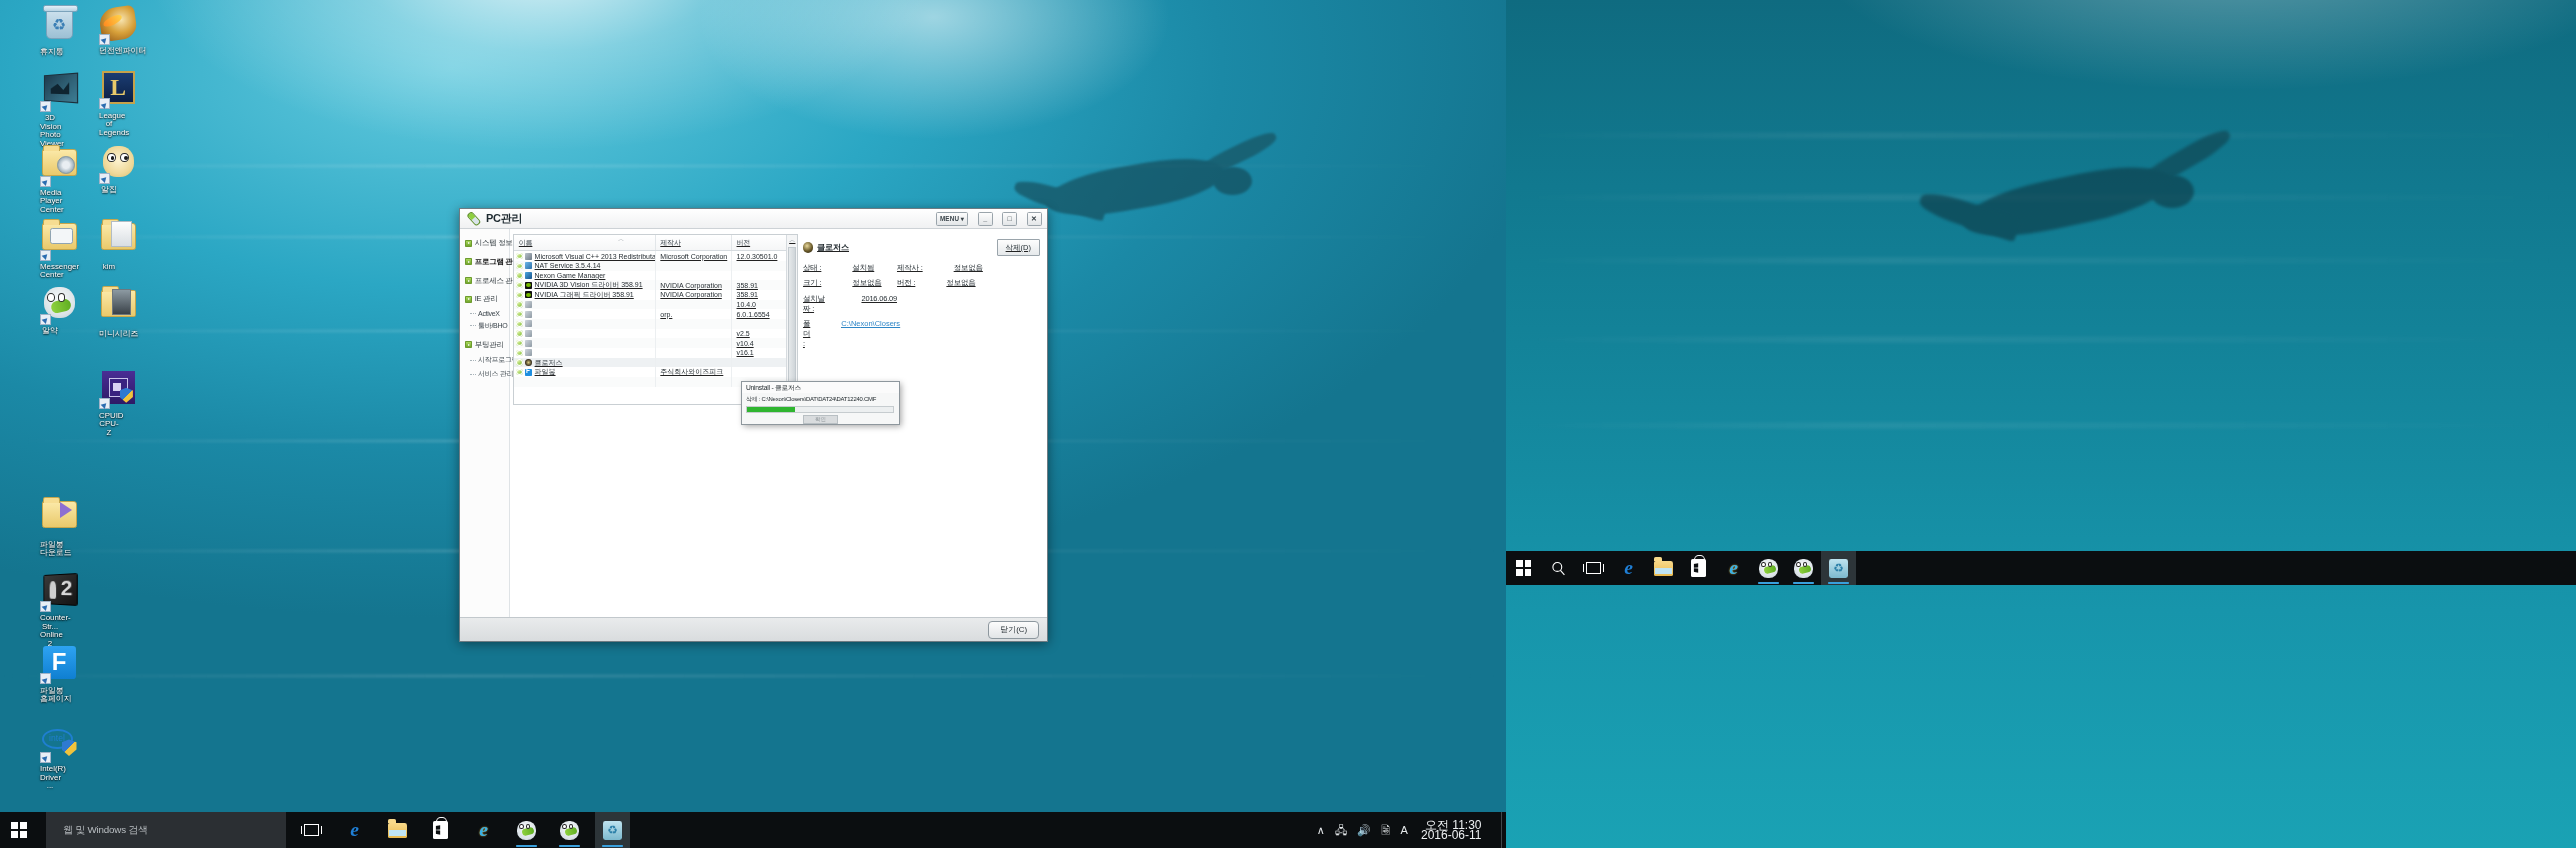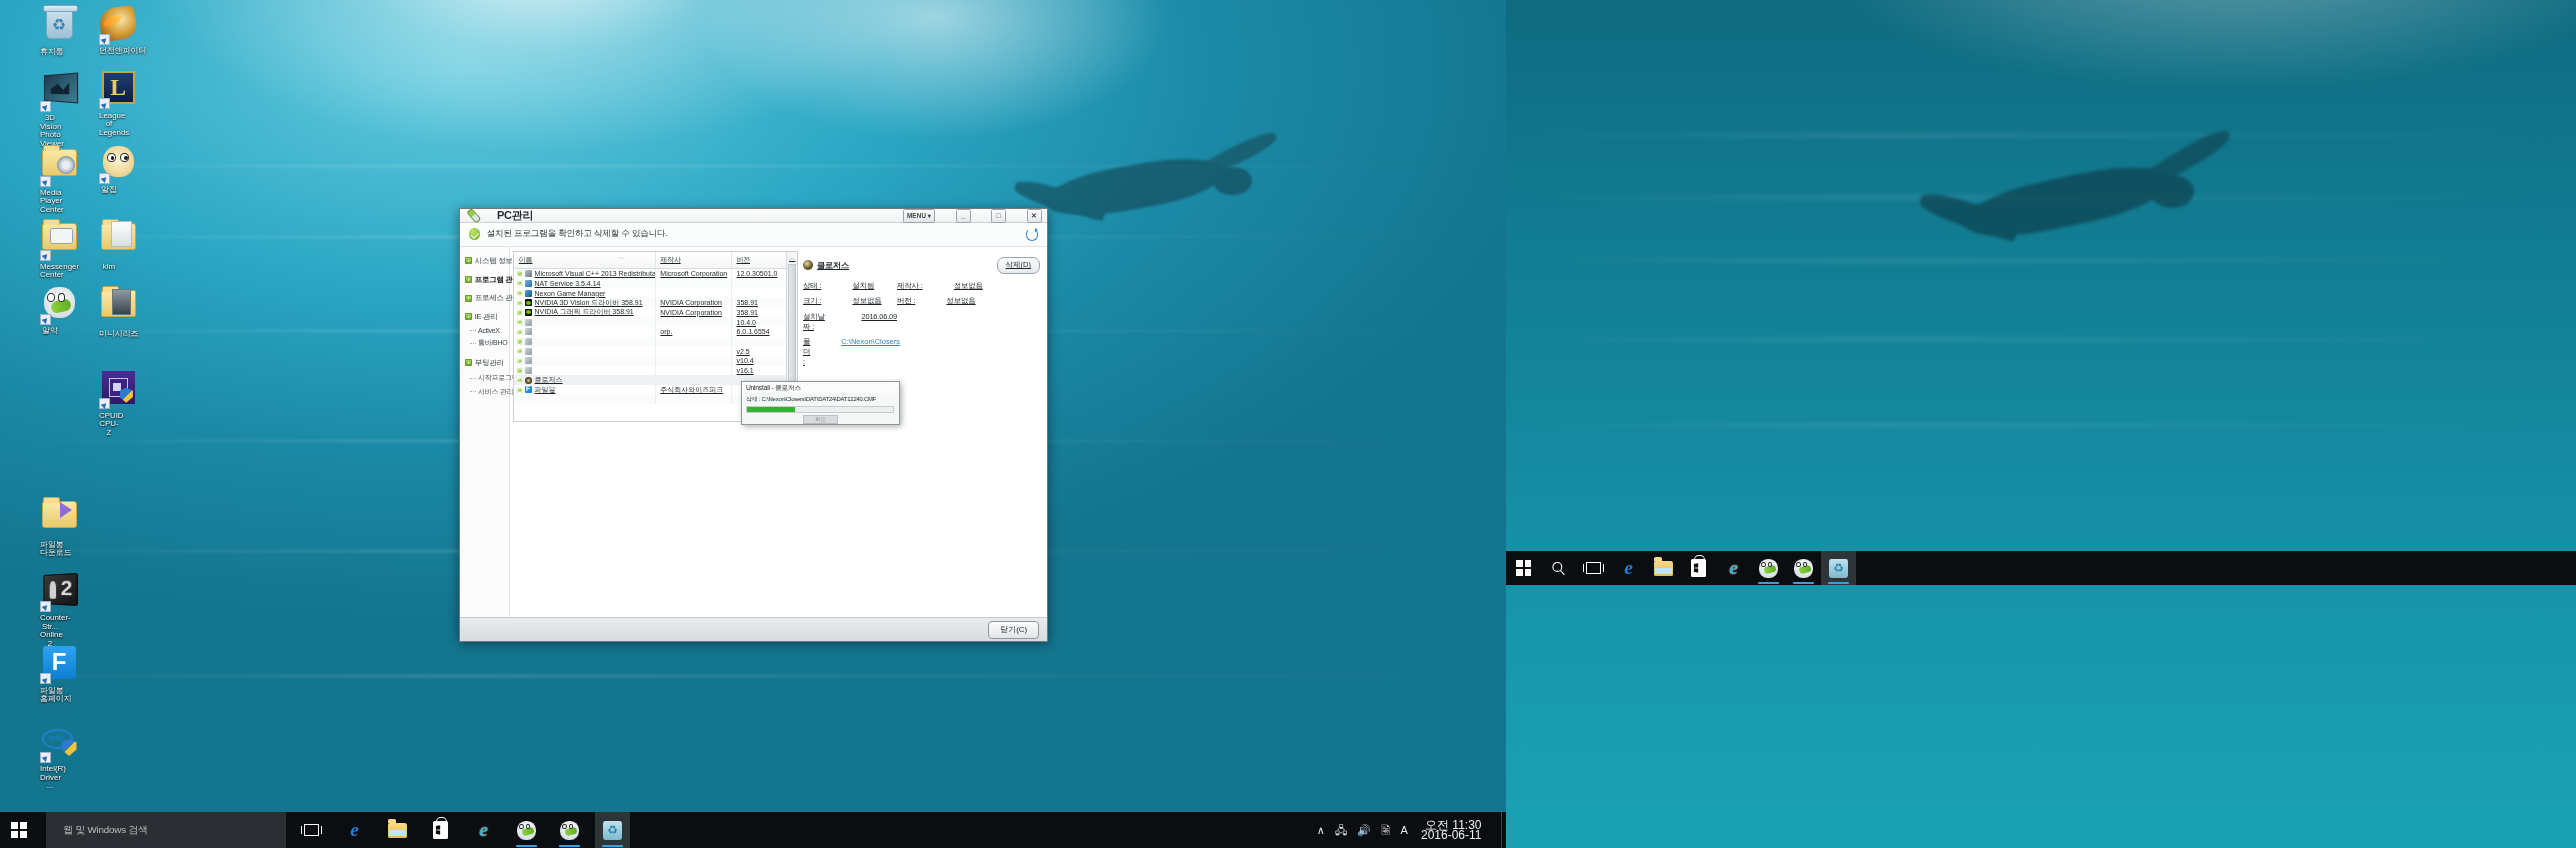--- a/index.html
+++ b/index.html
@@ -221,23 +221,23 @@
   
   #pcwin {
     position:absolute; left:459px; top:208px; width:589px; height:434px;
     background:#f2f3f4;
     border:0.8px solid #6e7b82;
     box-shadow:0 2.4px 11px rgba(0,0,0,.45);
     display:flex; flex-direction:column;
     font-size:9.4px; color:#222;
   }
   .pc-title {
-    height:14px; background:linear-gradient(180deg,#ffffff,#f0f1f2);
+    height:20px; background:linear-gradient(180deg,#ffffff,#f0f1f2);
     border-bottom:0.8px solid #cdd2d6;
-    display:flex; align-items:center; padding:0 5.5px; gap:18px;
+    display:flex; align-items:center; padding:0 5.5px; gap:7px;
   }
   .pc-title .app-ic {
     width:13.4px;height:13.4px;position:relative; transform:rotate(-42deg);
   }
   .pc-title .app-ic::before{content:"";position:absolute;left:3.9px;top:0;width:5.5px;height:13.4px;
     background:linear-gradient(180deg,#8fd13f 50%,#d9e4ea 50%);border:0.8px solid #5f8f2a;border-radius:3.1px;}
   .pc-title h1 { font-size:11px; font-weight:bold; color:#1e2a30; letter-spacing:-0.2px; }
   .pc-title .spacer{flex:1;}
   .tbtn {
     height:14px; min-width:15px; padding:0 3.1px;
@@ -329,21 +329,21 @@
   .sc-arrow{font-size:6.3px;color:#5c666d;}
   .sc-thumb{width:7.9px;flex:1;margin:1.6px 0;background:linear-gradient(90deg,#e6e9eb,#cfd5d9);border:0.8px solid #c2c9ce;}
 
   .detail{padding:5.5px 1.6px 0 4.7px; flex:1; min-height:0;}
   .detail-top{display:flex;align-items:center;gap:3.9px;}
   .detail-top .dic{width:10.2px;height:10.2px;border-radius:50%;
     background:radial-gradient(circle at 40% 35%,#e8d79a 0%,#6a5a2a 55%,#1d1810 100%);}
   .detail-top .nm{font-size:8.2px;font-weight:bold;color:#1b2429;letter-spacing:-0.2px;flex:1;}
   .del-btn{
     border:0.8px solid #9aa4ab;background:linear-gradient(180deg,#fdfdfd,#e6e9eb);
-    font-size:7.5px;padding:2.4px 7.9px;border-radius:7px;color:#232c31;cursor:pointer;
+    font-size:7.5px;padding:2.4px 7.9px;border-radius:1px;color:#232c31;cursor:pointer;
   }
   .detail-grid{margin-top:7px;display:grid;grid-template-columns:94px 1fr;row-gap:5.5px;font-size:7.5px;color:#222;}
   .dk{color:#1d262b;letter-spacing:-0.2px;}
   .dv{color:#1d262b;letter-spacing:-0.2px;}
   .drow2{display:flex;gap:31px;}
   .link{color:#2e86c7;text-decoration:underline;cursor:pointer;}
 
   .pc-foot{
     height:23.6px;background:linear-gradient(180deg,#e9ebec,#d9dcde);
     border-top:0.8px solid #c2c8cc;display:flex;align-items:center;justify-content:flex-end;
@@ -631,25 +631,20 @@
         <span>_</span>
       </div>
     <div class="tbtn">
         <span>□</span>
       </div>
     <div class="tbtn">
         <span>✕</span>
       </div>
   </div>
 
-  <div class="pc-banner">
-    <span class="chk-circle"></span>
-    <span class="txt">설치된 프로그램을 확인하고 삭제할 수 있습니다.</span>
-    <span class="refresh-ic"></span>
-  </div>
 
   <div class="pc-body">
 
     <div class="pc-side">
       <div class="nav-item">
         <span class="sq"></span>
         <span class="lbl">시스템 정보</span>
       </div>
       <div class="nav-item active">
         <span class="sq"></span>

